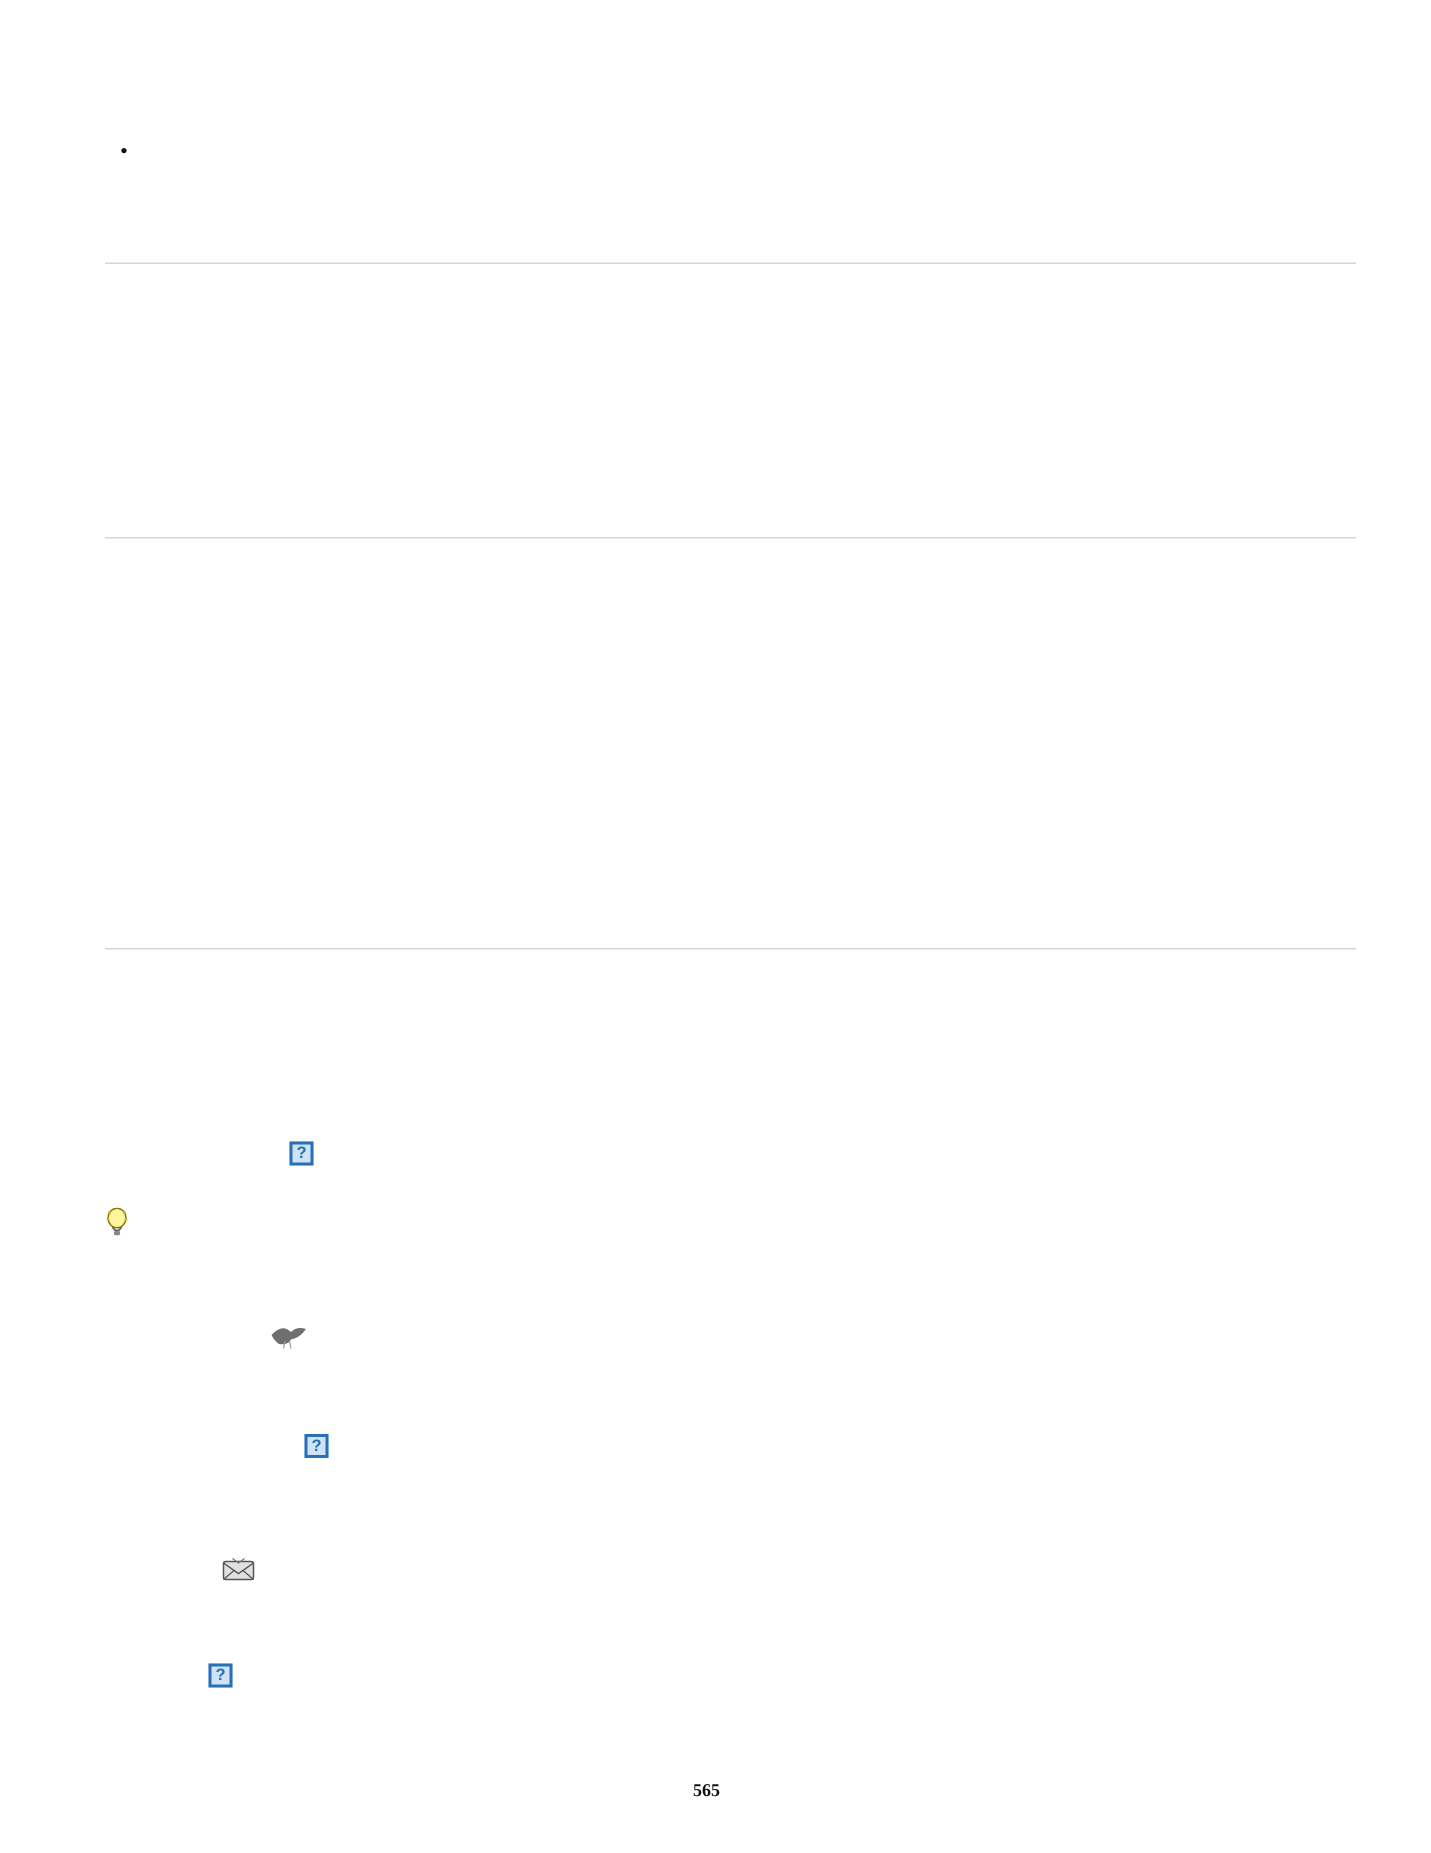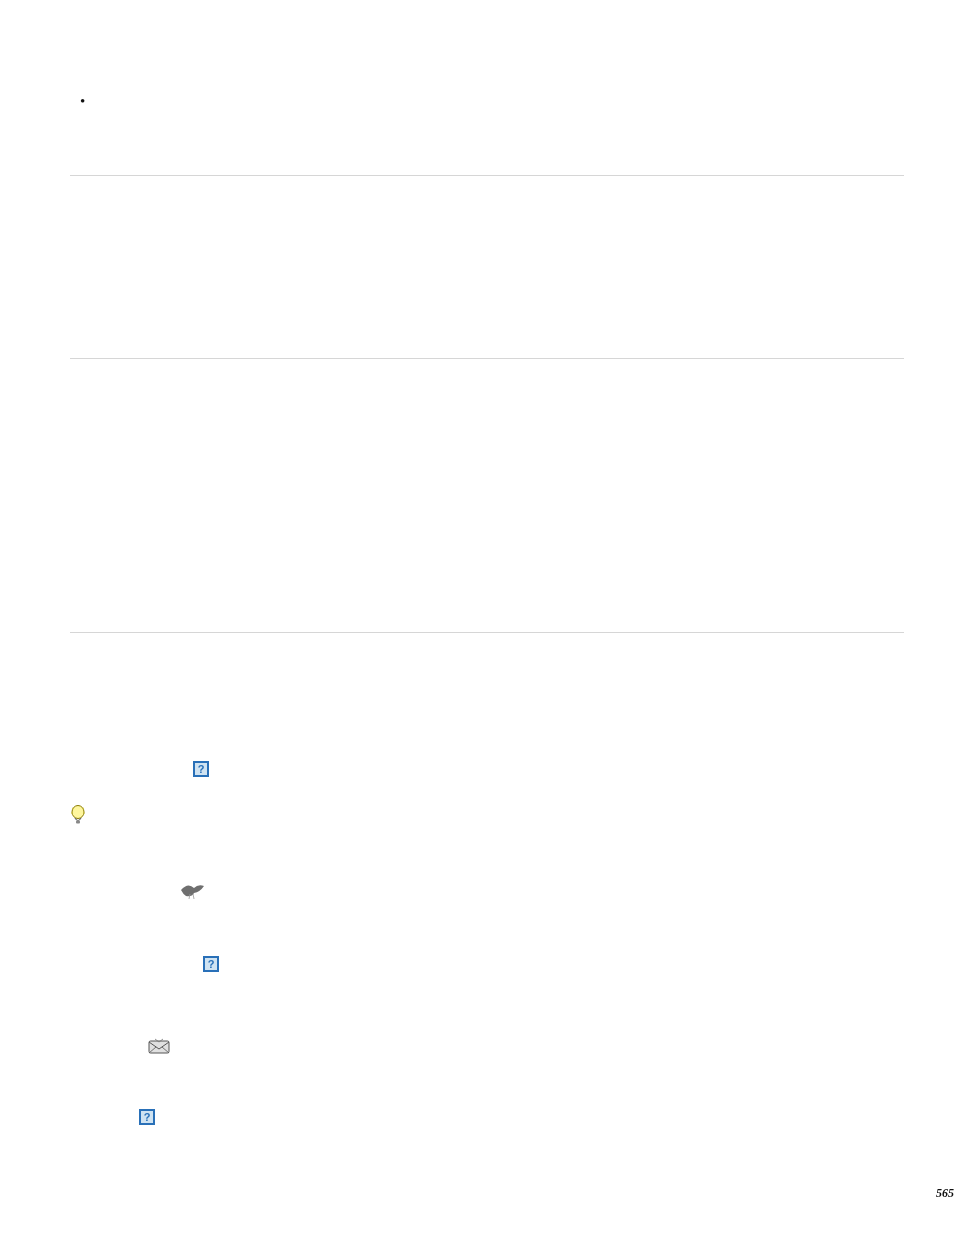--- a/index.html
+++ b/index.html
@@ -17,25 +17,24 @@
     padding: 80px 50px 40px 70px;
   }
   hr.rule {
     border: none;
     border-top: 1px solid #d6d6d6;
     margin: 0;
   }
   .pagenum {
     position: absolute;
     bottom: 34px;
-    left: 0; right: 0;
-    text-align: right;
+    left: 0; right: 12px;
+    text-align: center;
     font-weight: bold;
     font-size: 12px;
-    font-style: italic;
   }
   .q-icon {
     display: inline-block;
     width: 16px;
     height: 16px;
     border: 2px solid #2970b8;
     background: #cfe3f2;
     box-sizing: border-box;
     vertical-align: middle;
     text-align: center;

